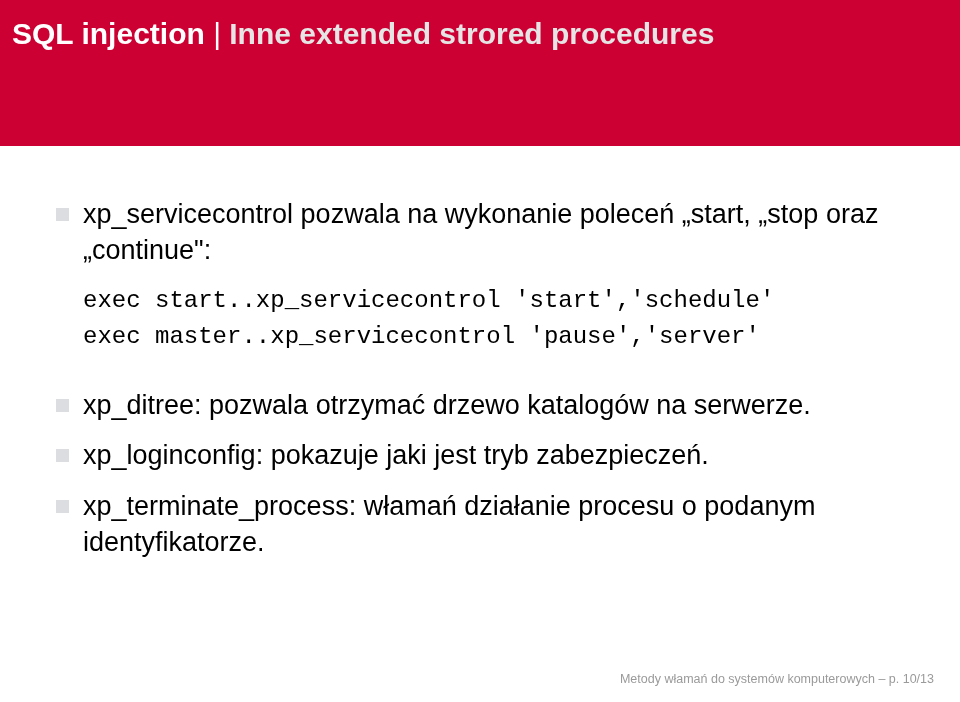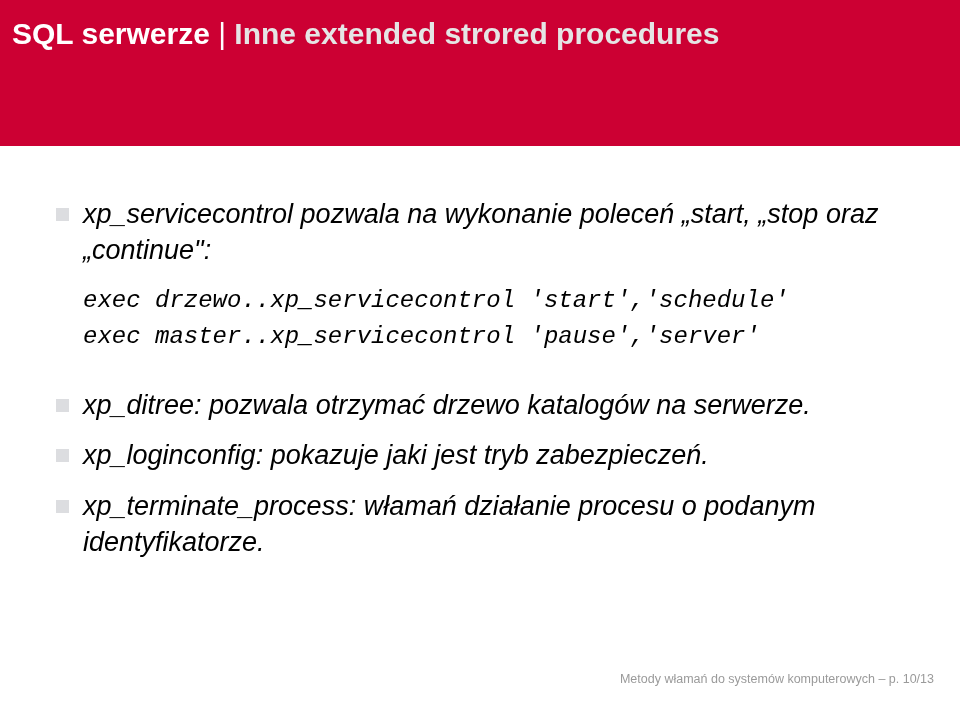--- a/index.html
+++ b/index.html
@@ -27,21 +27,21 @@
     align-items: flex-start;
     margin-bottom: 14px;
   }
   .bullet {
     width: 13px; height: 13px;
     background: #dcdde0;
     flex: 0 0 13px;
     margin-top: 12px;
     margin-right: 14px;
   }
-  .item-body { flex: 1; font-style: italic; }
+  .item-body { flex: 1; }
   .item-text {
     font-size: 27px;
     color: #000;
     line-height: 1.35;
   }
   .code-block {
     font-family: "Courier New", Courier, monospace;
     font-size: 24px;
     color: #000;
     line-height: 1.5;
@@ -55,31 +55,31 @@
     font-size: 12.5px;
     color: #9a9a9a;
   }
 </style>
 </head>
 <body>
 <div class="slide">
 
 <div class="header">
   <div class="header-title">
-    <span class="accent">SQL serwerze</span><span class="pipe"> | </span><span class="rest">Inne extended strored procedures</span>
+    <span class="accent">SQL injection</span><span class="pipe"> | </span><span class="rest">Inne extended strored procedures</span>
   </div>
 </div>
 
 <div class="content">
 
   <div class="item">
     <div class="bullet"></div>
     <div class="item-body">
       <div class="item-text">xp_servicecontrol pozwala na wykonanie poleceń „start, „stop oraz „continue":</div>
-      <div class="code-block">exec drzewo..xp_servicecontrol 'start','schedule'
+      <div class="code-block">exec start..xp_servicecontrol 'start','schedule'
 exec master..xp_servicecontrol 'pause','server'</div>
     </div>
   </div>
 
   <div class="item">
     <div class="bullet"></div>
     <div class="item-body">
       <div class="item-text">xp_ditree: pozwala otrzymać drzewo katalogów na serwerze.</div>
     </div>
   </div>

